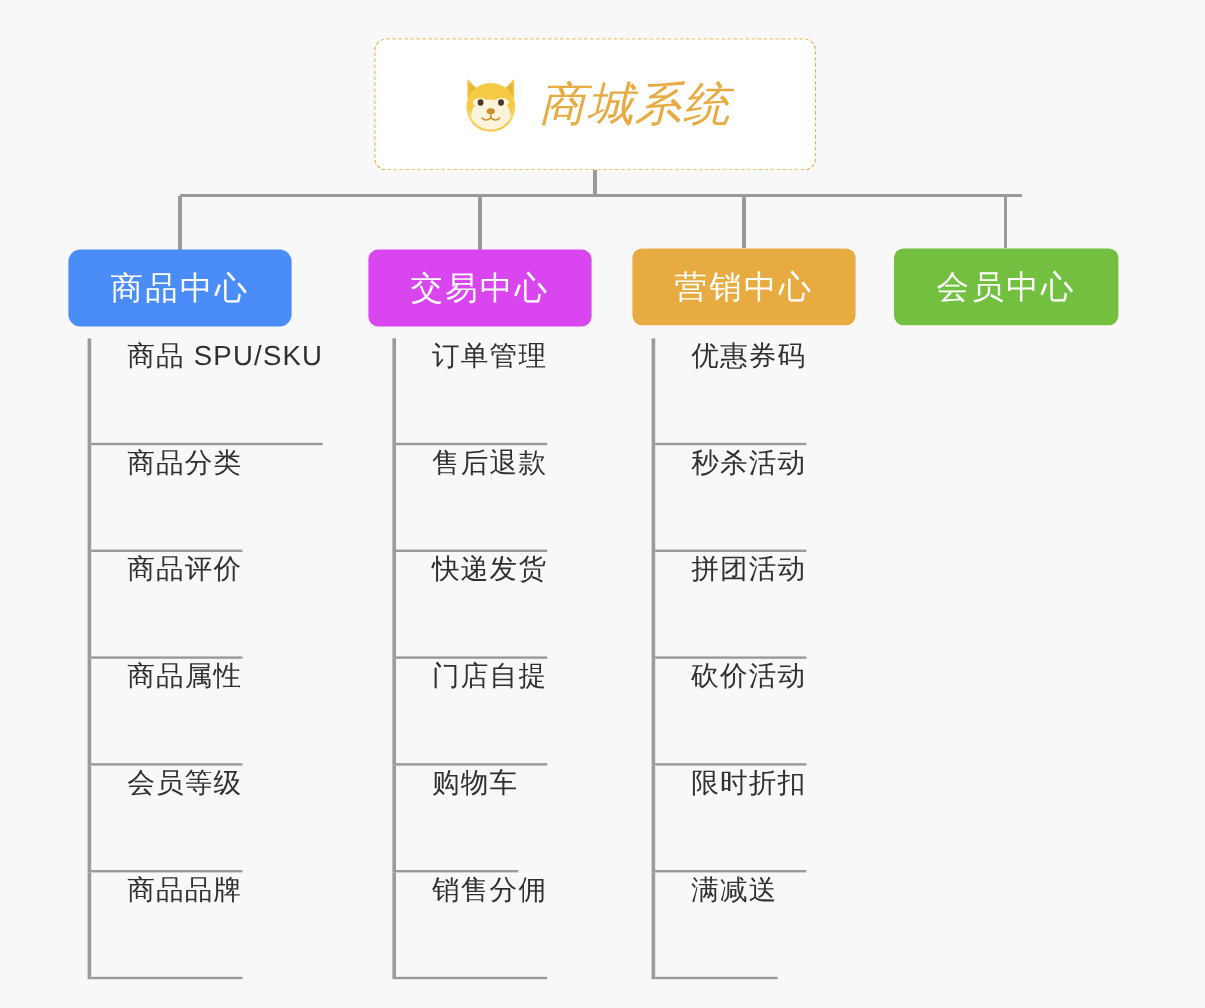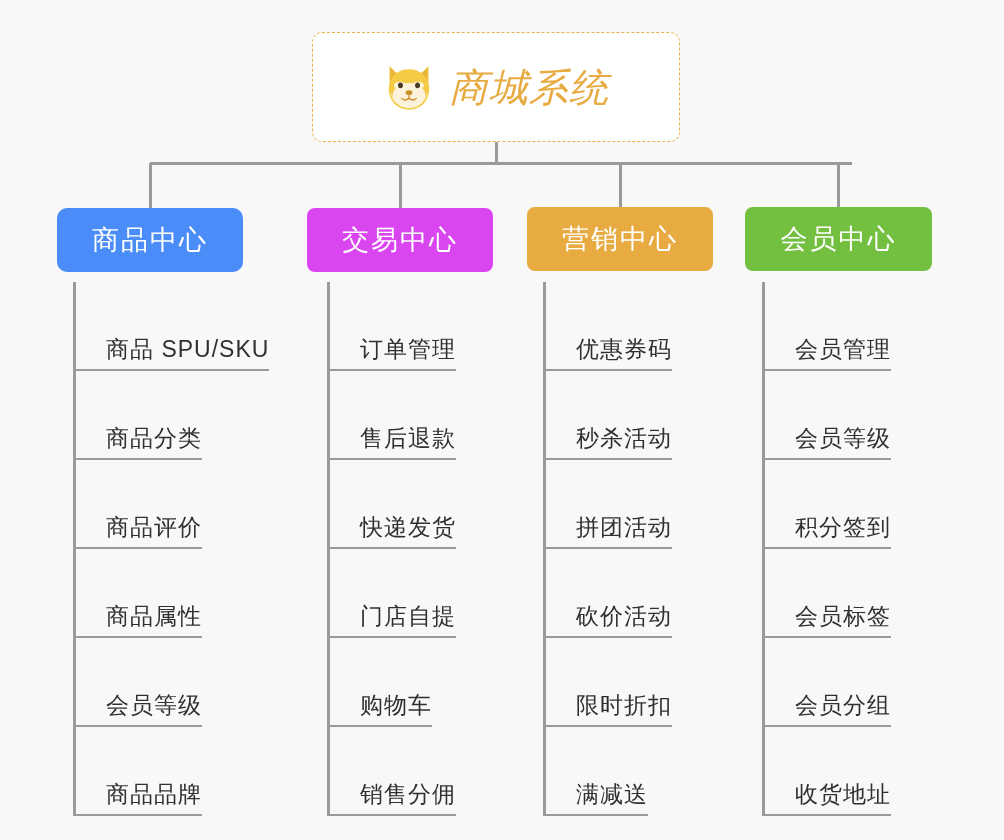--- a/index.html
+++ b/index.html
@@ -89,21 +89,20 @@
   .leaf-col.l0 { left: 73px;  width: 205px; }
   .leaf-col.l1 { left: 327px; width: 160px; }
   .leaf-col.l2 { left: 543px; width: 160px; }
   .leaf-col.l3 { left: 762px; width: 160px; }
 
   .leaf-item {
     position: relative;
     height: 89px;
     border-left: 3px solid #9a9a9a;
     display: flex;
-    align-items: flex-end;
   }
   .leaf-item .leaf-label {
     display: inline-block;
     padding: 0 0 5px 30px;
     font-size: 23px;
     line-height: 1.25;
     color: #303030;
     letter-spacing: 1px;
     white-space: nowrap;
     border-bottom: 2px solid #9a9a9a;
@@ -219,34 +218,14 @@
         <span class="leaf-label">砍价活动</span>
       </div>
     <div class="leaf-item">
         <span class="leaf-label">限时折扣</span>
       </div>
     <div class="leaf-item">
         <span class="leaf-label">满减送</span>
       </div>
   </div>
 
-  <div class="leaf-col l3">
-    <div class="leaf-item">
-        <span class="leaf-label">会员管理</span>
-      </div>
-    <div class="leaf-item">
-        <span class="leaf-label">会员等级</span>
-      </div>
-    <div class="leaf-item">
-        <span class="leaf-label">积分签到</span>
-      </div>
-    <div class="leaf-item">
-        <span class="leaf-label">会员标签</span>
-      </div>
-    <div class="leaf-item">
-        <span class="leaf-label">会员分组</span>
-      </div>
-    <div class="leaf-item">
-        <span class="leaf-label">收货地址</span>
-      </div>
-  </div>
 
 </div>
 
 </body></html>

